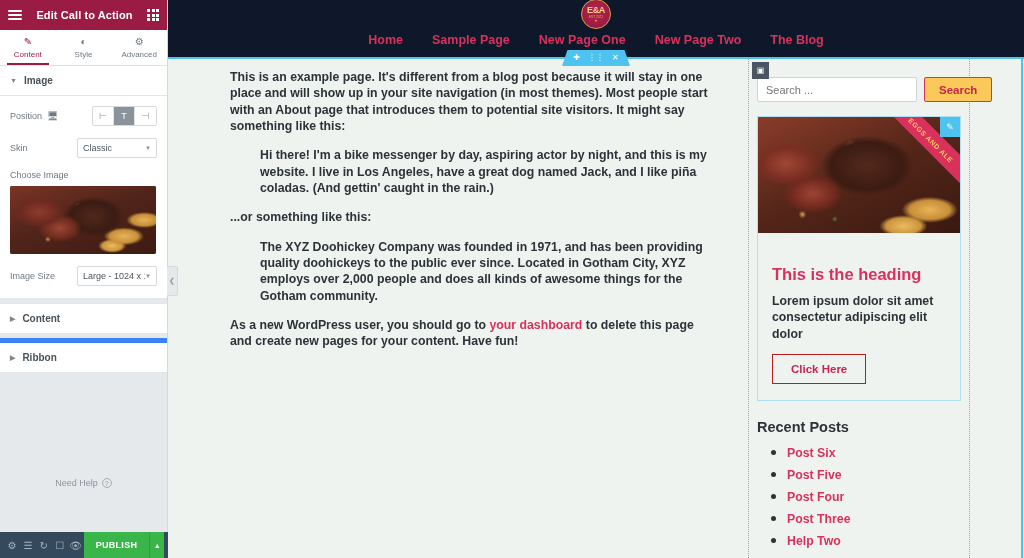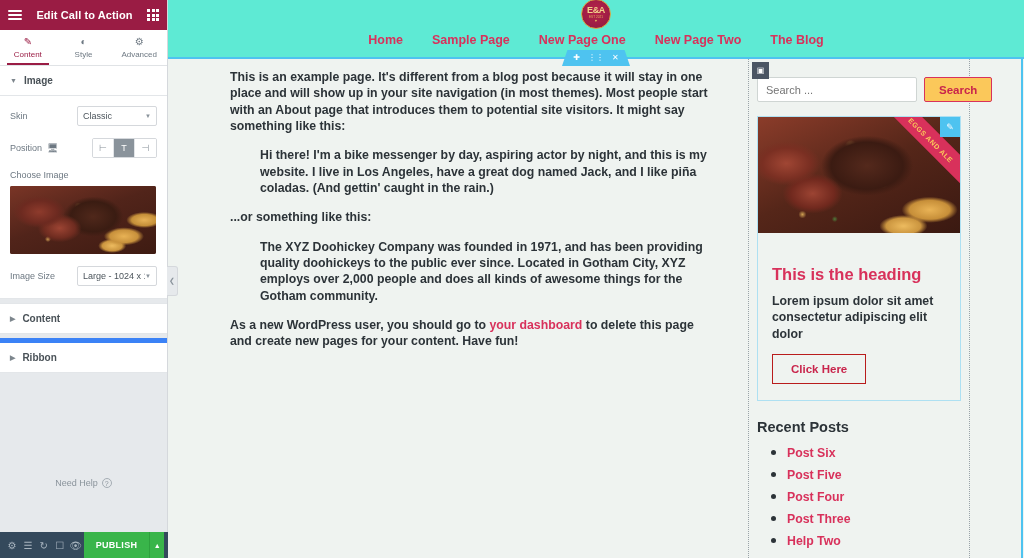--- a/index.html
+++ b/index.html
@@ -114,21 +114,21 @@
   .collapse-handle {
     position: absolute; right: -11px; top: 266px; width: 11px; height: 30px;
     background: #e6e9ec; border: 1px solid #d5d8dc; border-left: none;
     border-radius: 0 3px 3px 0; display: flex; align-items: center; justify-content: center;
     font-size: 7px; color: #8a939b; cursor: pointer; z-index: 30;
   }
 
   
   .preview { flex: 1; position: relative; background: #eff3f0; overflow: hidden; }
   .site-header {
-    height: 60px; background: #5eead4; position: relative;
+    height: 60px; background: #0f172a; position: relative;
     display: flex; flex-direction: column; align-items: center;
   }
   .logo {
     width: 30px; height: 30px; border-radius: 50%;
     background: radial-gradient(circle at 50% 40%, #b8224a 0%, #9a1c44 70%, #8a1a3c 100%);
     border: 1.5px solid #d9a441; margin-top: -1px;
     display: flex; flex-direction: column; align-items: center; justify-content: center;
     position: absolute; left: 50%; transform: translateX(-50%); top: 0;
   }
   .logo .l1 { font-size: 9px; font-weight: bold; color: #f0d48a; line-height: 9px; letter-spacing: -.3px; }
@@ -273,36 +273,36 @@
       </div>
     </div>
 
     <div class="section-head">
       <span class="caret">▼</span>
       <span>Image</span>
     </div>
 
     <div class="section-body">
       <div class="row">
-        <span class="row-label">Skin</span>
-        <div class="select">
-          <span>Classic</span>
-          <span class="cv">▼</span>
-        </div>
-      </div>
-
-      <div class="row">
         <span class="row-label">
           <span>Position</span>
           <span>🖥</span>
         </span>
         <div class="seg">
           <div>⊢</div>
           <div class="on">T</div>
           <div>⊣</div>
+        </div>
+      </div>
+
+      <div class="row">
+        <span class="row-label">Skin</span>
+        <div class="select">
+          <span>Classic</span>
+          <span class="cv">▼</span>
         </div>
       </div>
 
       <span class="field-label">Choose Image</span>
       <div class="img-thumb">
         <div class="steak"></div>
       </div>
 
       <div class="img-size-row">
         <span class="row-label">Image Size</span>

